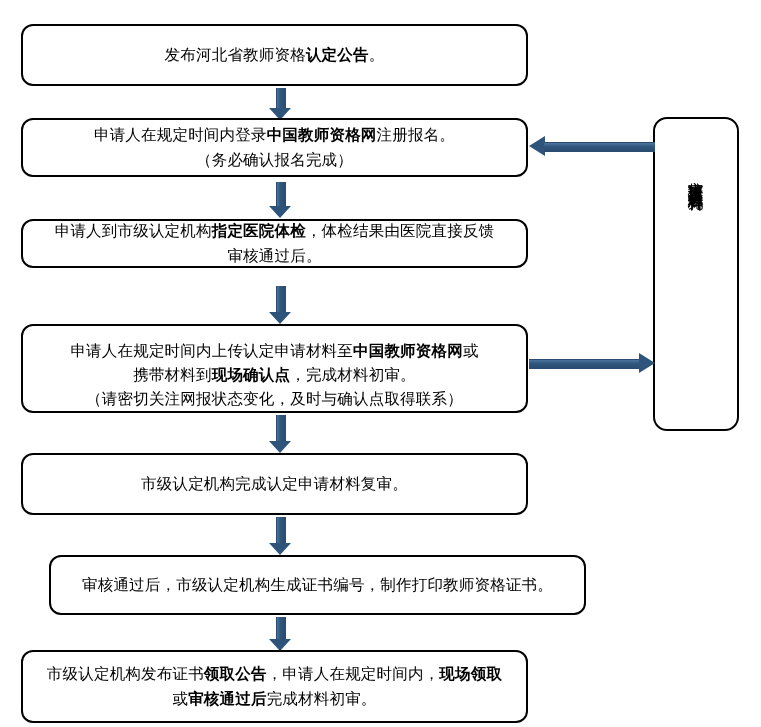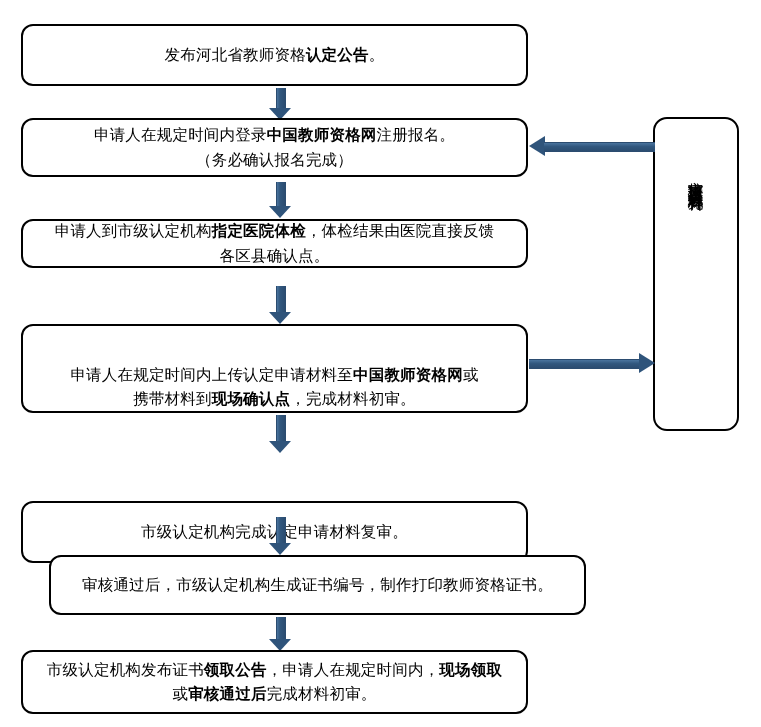--- a/index.html
+++ b/index.html
@@ -125,56 +125,56 @@
   <div class="box" style="left:21px; top:118px; width:507px; height:59px;">
     <div class="txt"><span>申请人在规定时间内登录</span><b>中国教师资格网</b><span>注册报名。</span><br><span>（务必确认报名完成）</span></div>
   </div>
 
   <div class="arrow-down" style="left:269px; top:182px; height:36px;">
     <div class="shaft" style="height:24px;"></div>
     <div class="head" style="top:24px;"></div>
   </div>
 
   <div class="box" style="left:21px; top:219px; width:507px; height:49px;">
-    <div class="txt"><span>申请人到市级认定机构</span><b>指定医院体检</b><span>，体检结果由医院直接反馈</span><br><span>各区县确认点。</span></div>
+    <div class="txt"><span>申请人到市级认定机构</span><b>指定医院体检</b><span>，体检结果由医院直接反馈</span><br><span>审核通过后。</span></div>
   </div>
 
   <div class="arrow-down" style="left:269px; top:286px; height:38px;">
     <div class="shaft" style="height:26px;"></div>
     <div class="head" style="top:26px;"></div>
   </div>
 
   <div class="box" style="left:21px; top:324px; width:507px; height:89px;align-items:flex-end;">
-    <div class="txt"><span>申请人在规定时间内上传认定申请材料至</span><b>中国教师资格网</b><span>或</span><br><span>携带材料到</span><b>现场确认点</b><span>，完成材料初审。</span><br></div>
+    <div class="txt"><span>申请人在规定时间内上传认定申请材料至</span><b>中国教师资格网</b><span>或</span><br><span>携带材料到</span><b>现场确认点</b><span>，完成材料初审。</span><br><span>（请密切关注网报状态变化，及时与确认点取得联系）</span></div>
   </div>
 
   <div class="arrow-down" style="left:269px; top:415px; height:38px;">
     <div class="shaft" style="height:26px;"></div>
     <div class="head" style="top:26px;"></div>
   </div>
 
-  <div class="box" style="left:21px; top:453px; width:507px; height:62px;margin-top:48px;">
+  <div class="box" style="left:21px; top:453px; width:507px; height:62px;">
     <div class="txt"><span>市级认定机构完成认定申请材料复审。</span></div>
   </div>
 
   <div class="arrow-down" style="left:269px; top:517px; height:38px;">
     <div class="shaft" style="height:26px;"></div>
     <div class="head" style="top:26px;"></div>
   </div>
 
   <div class="box" style="left:21px; top:555px; width:537px; height:60px;margin-left:28px;">
     <div class="txt"><span>审核通过后，市级认定机构生成证书编号，制作打印教师资格证书。</span></div>
   </div>
 
   <div class="arrow-down" style="left:269px; top:617px; height:34px;">
     <div class="shaft" style="height:22px;"></div>
     <div class="head" style="top:22px;"></div>
   </div>
 
-  <div class="box" style="left:21px; top:650px; width:507px; height:64px;justify-content:center;">
+  <div class="box" style="left:21px; top:650px; width:507px; height:73px;justify-content:center;">
     <div class="txt"><span>市级认定机构发布证书</span><b>领取公告</b><span>，申请人在规定时间内，</span><b>现场领取</b><br><span>或</span><b>审核通过后</b><span>完成材料初审。</span></div>
   </div>
 
   <div class="vbox" style="left:653px; top:117px; width:86px; height:314px;">
     <div class="vtext">审核未通过者更正信息或补充材料。</div>
   </div>
 
   <div class="arrow-h left" style="left:529px; top:136px; width:126px;">
     <div class="head"></div>
     <div class="shaft"></div>

